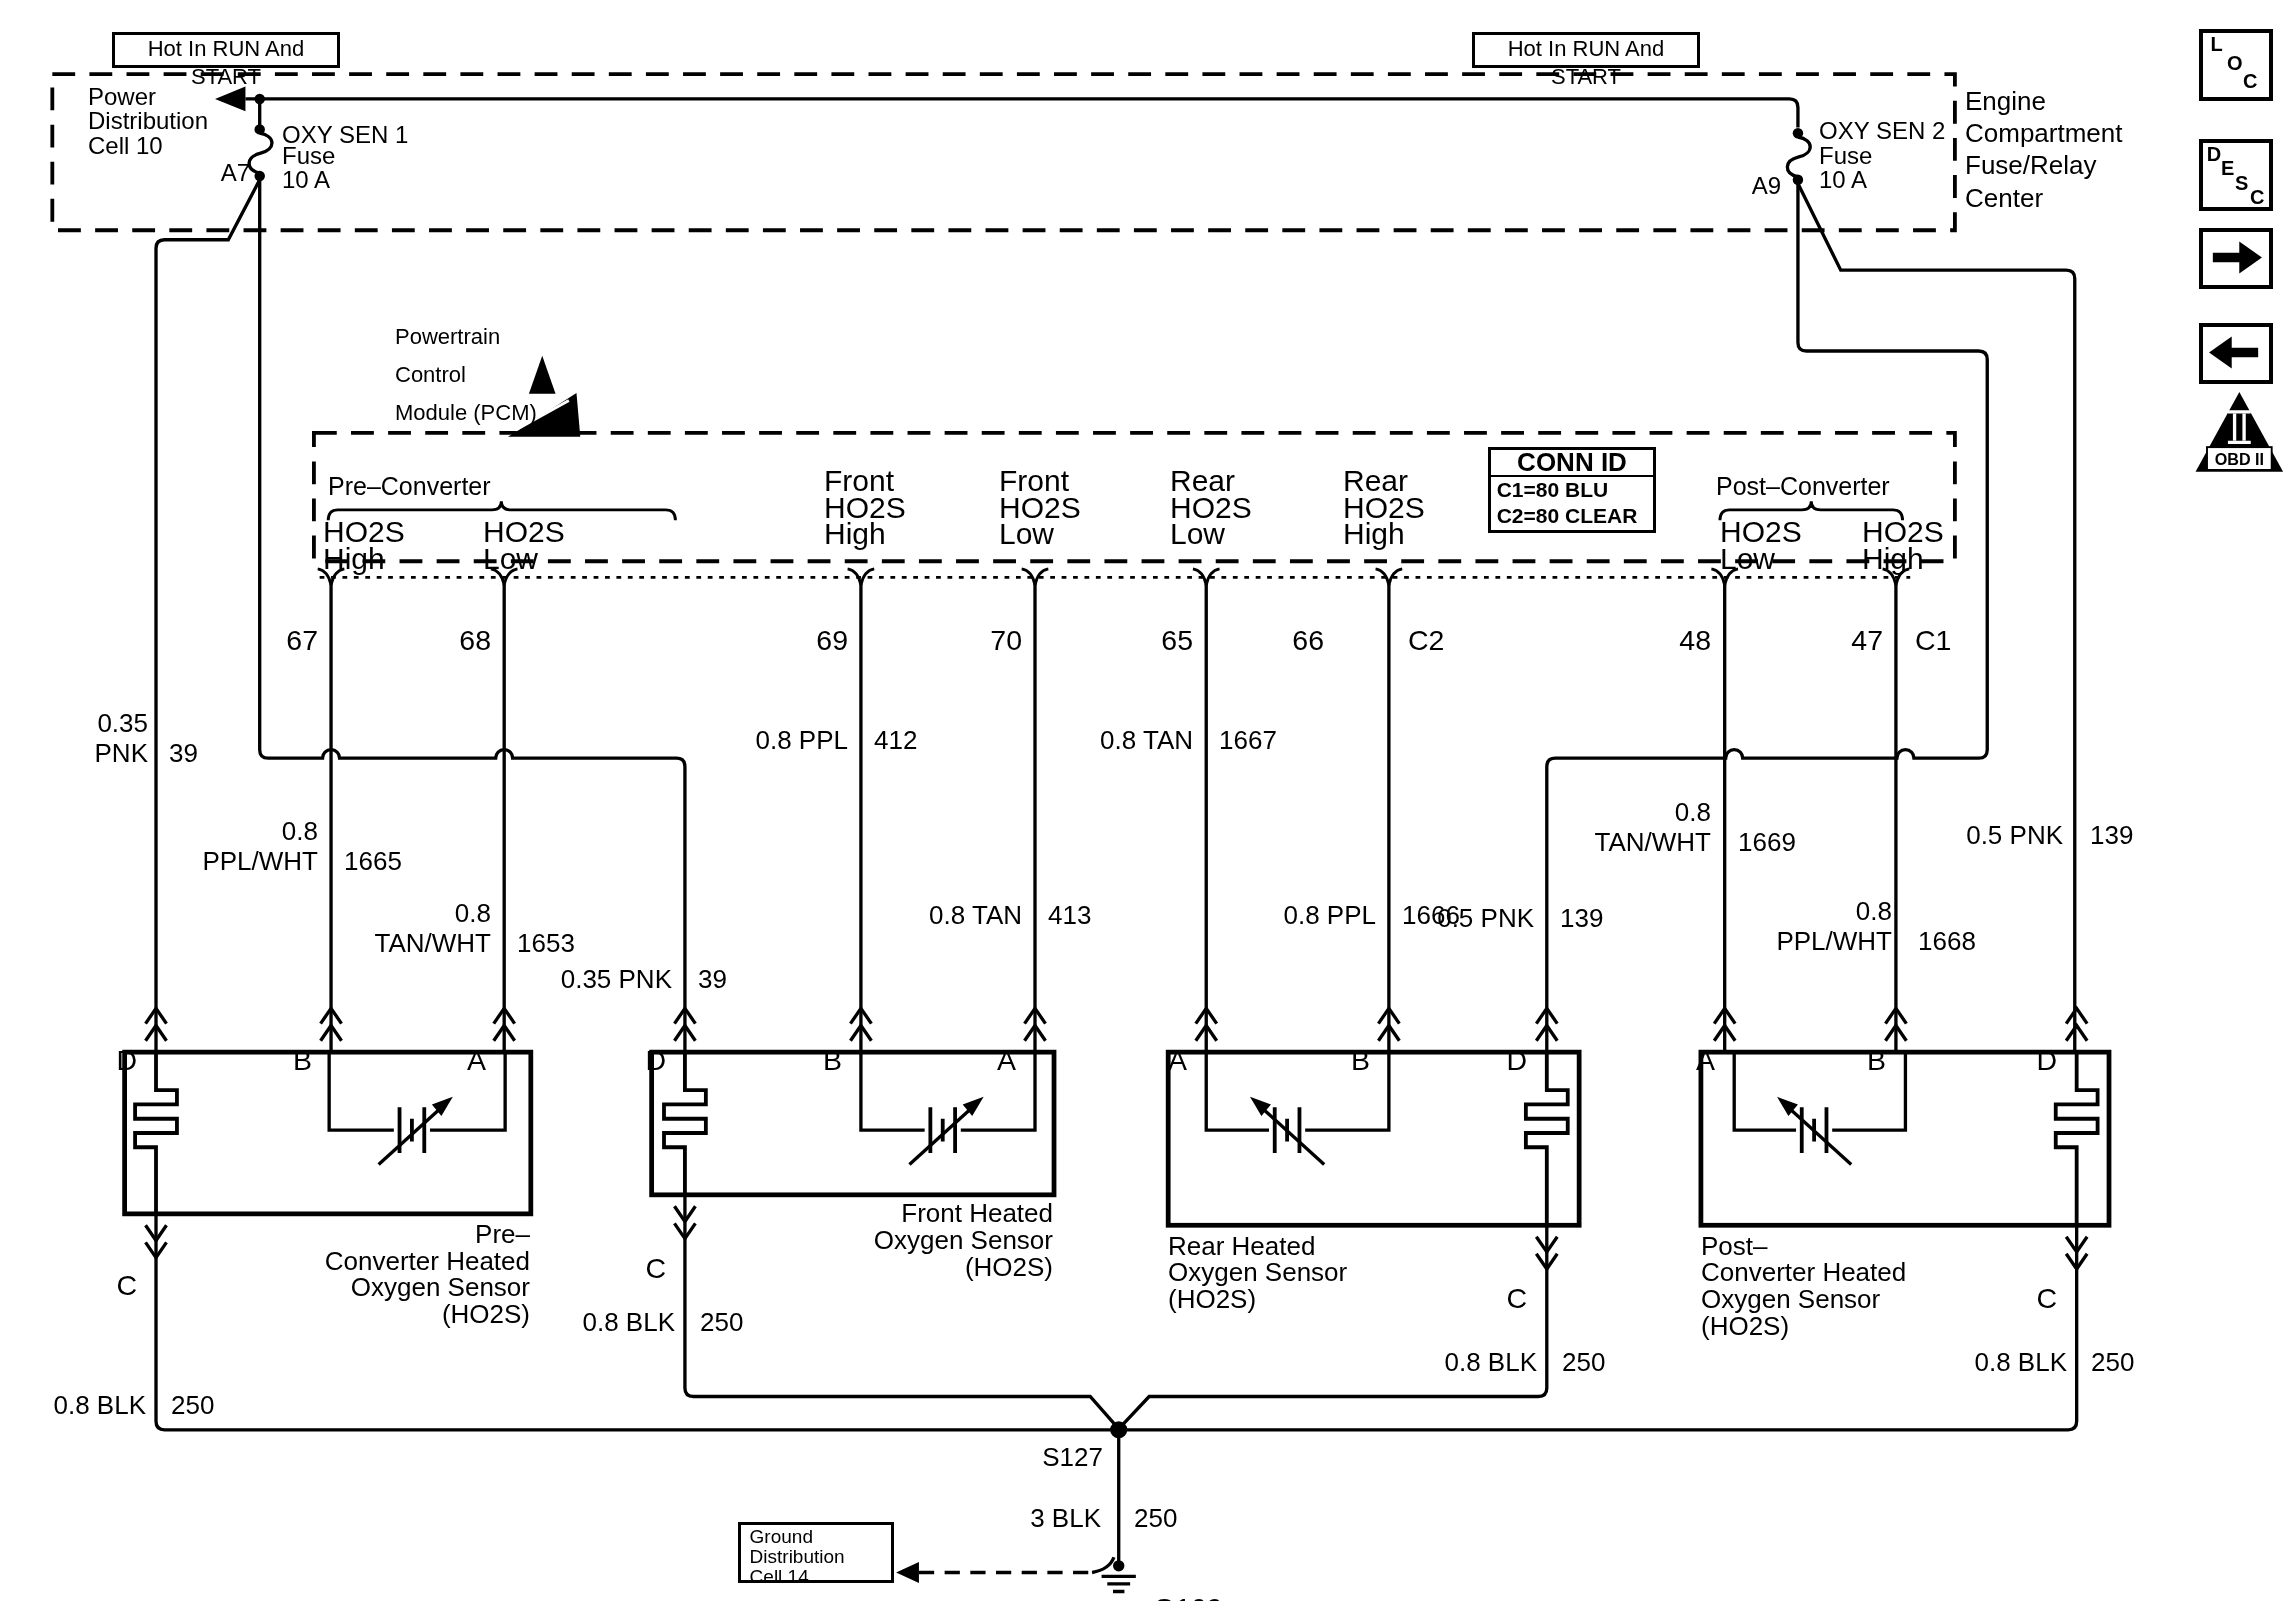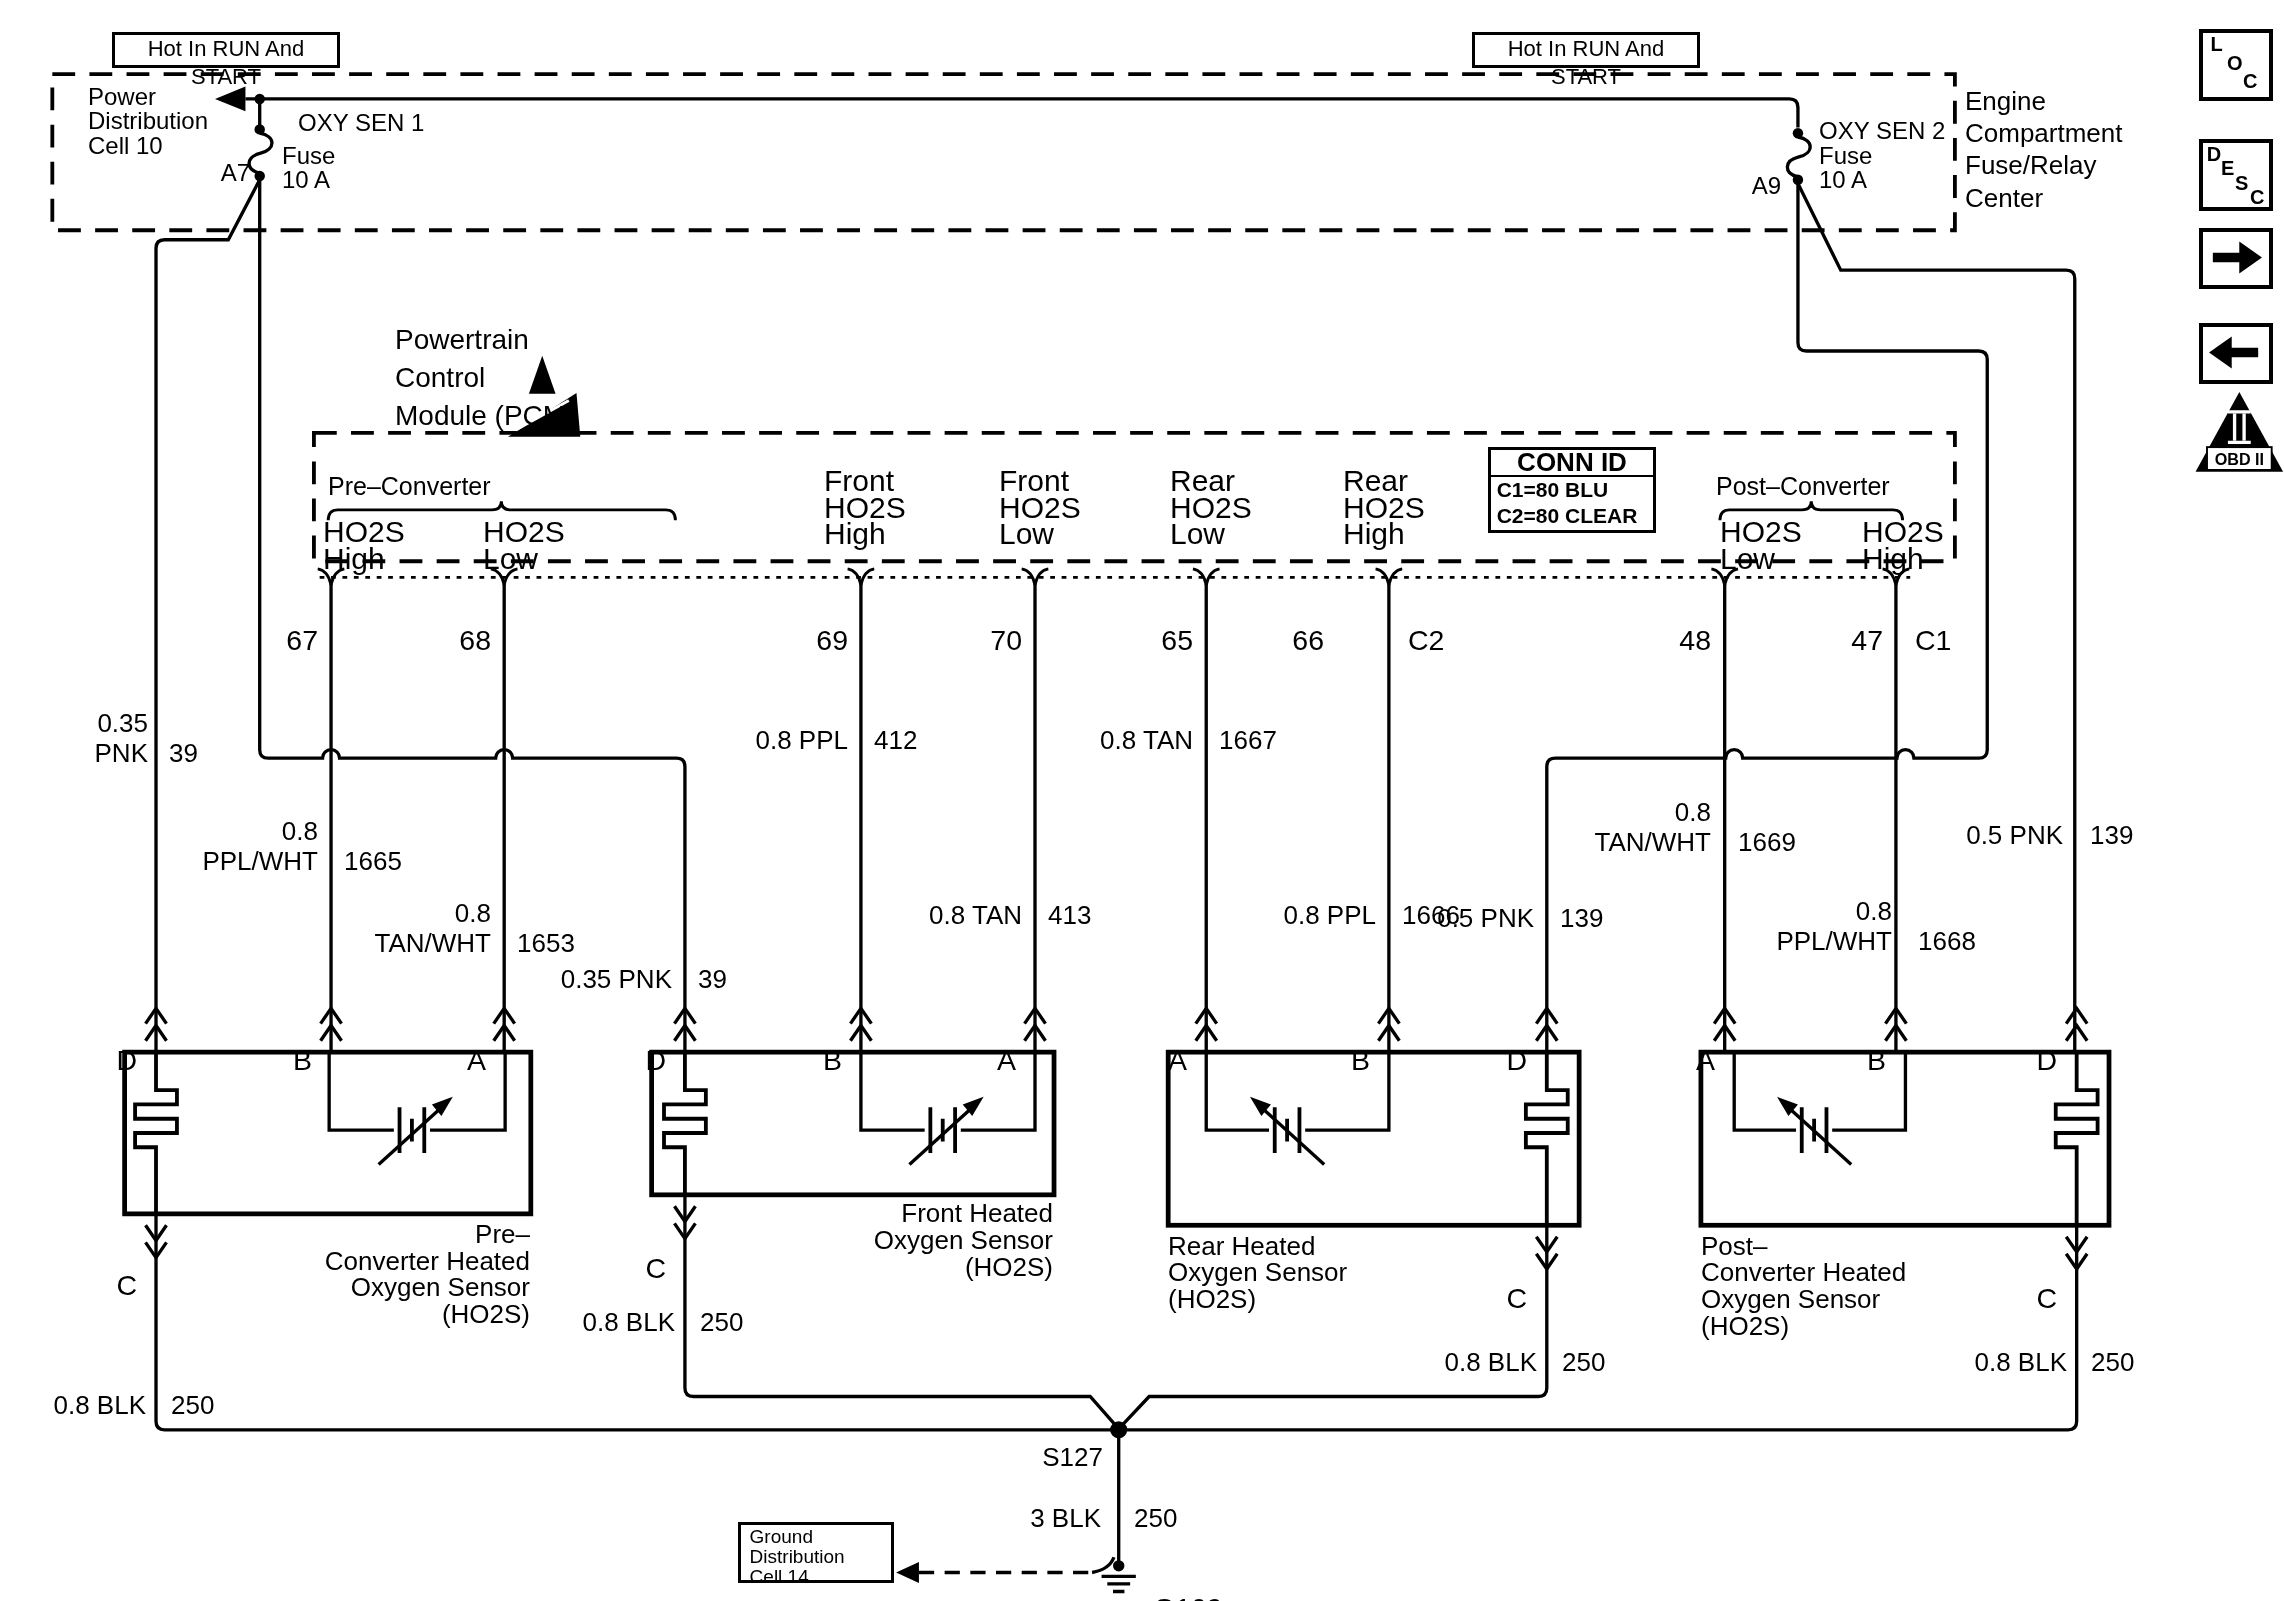--- a/index.html
+++ b/index.html
@@ -4,21 +4,21 @@
 <style>
   html,body{margin:0;padding:0;background:#e8e8e8;}
   #stage{position:relative;width:2285px;height:1602px;background:#ffffff;overflow:hidden;
          font-family:"Liberation Sans",sans-serif;color:#000;}
   #wiresvg{position:absolute;left:0;top:0;}
   .t{position:absolute;white-space:nowrap;font-size:26px;line-height:1.05;color:#000;}
   .t20{font-size:19px;line-height:20px;}
   .t21{font-size:20px;font-weight:bold;}
   .t24{font-size:30px;line-height:25px;}
   .t25{font-size:24px;}
-  .t28{font-size:28px;}
+  .t28{font-size:22px;}
   .t30{font-size:28.5px;margin-top:44px;}
   .ra{text-align:right;}
   .ctr{}
   .hotbox{position:absolute;border:3.8px solid #000;box-sizing:border-box;height:36px;width:228px;
           text-align:center;font-size:22px;line-height:27.6px;}
   .connid{position:absolute;left:1488px;top:447px;width:168px;height:86px;border:3.8px solid #000;
           box-sizing:border-box;background:#fff;}
   .connid .cid-title{font-size:26px;font-weight:bold;text-align:center;border-bottom:2.9px solid #000;
           line-height:25px;}
   .connid .cid-row{font-size:21px;line-height:26px;padding-left:5.7px;font-weight:bold;}
@@ -184,21 +184,21 @@
     <span>Hot In RUN And START</span>
   </div>
   <div class="hotbox" style="left:1472px;top:32px;">
     <span>Hot In RUN And START</span>
   </div>
 
   <div class="t t25" style="left:88px;top:84px;">Power</div>
   <div class="t t25" style="left:88px;top:108px;">Distribution</div>
   <div class="t t25" style="left:88px;top:133px;">Cell 10</div>
 
-  <div class="t t25" style="left:282px;top:110px;margin-left:16px;">OXY SEN 1</div>
+  <div class="t t25" style="left:282px;top:122px;">OXY SEN 1</div>
   <div class="t t25" style="left:282px;top:143px;">Fuse</div>
   <div class="t t25" style="left:282px;top:167px;">10 A</div>
   <div class="t t25 ra" style="left:204px;top:160px;width:46px;">A7</div>
 
   <div class="t t25" style="left:1819px;top:118px;">OXY SEN 2</div>
   <div class="t t25" style="left:1819px;top:143px;">Fuse</div>
   <div class="t t25" style="left:1819px;top:167px;">10 A</div>
   <div class="t t25 ra" style="left:1735px;top:173px;width:46px;">A9</div>
 
   <div class="t" style="left:1965px;top:88px;">Engine</div>

